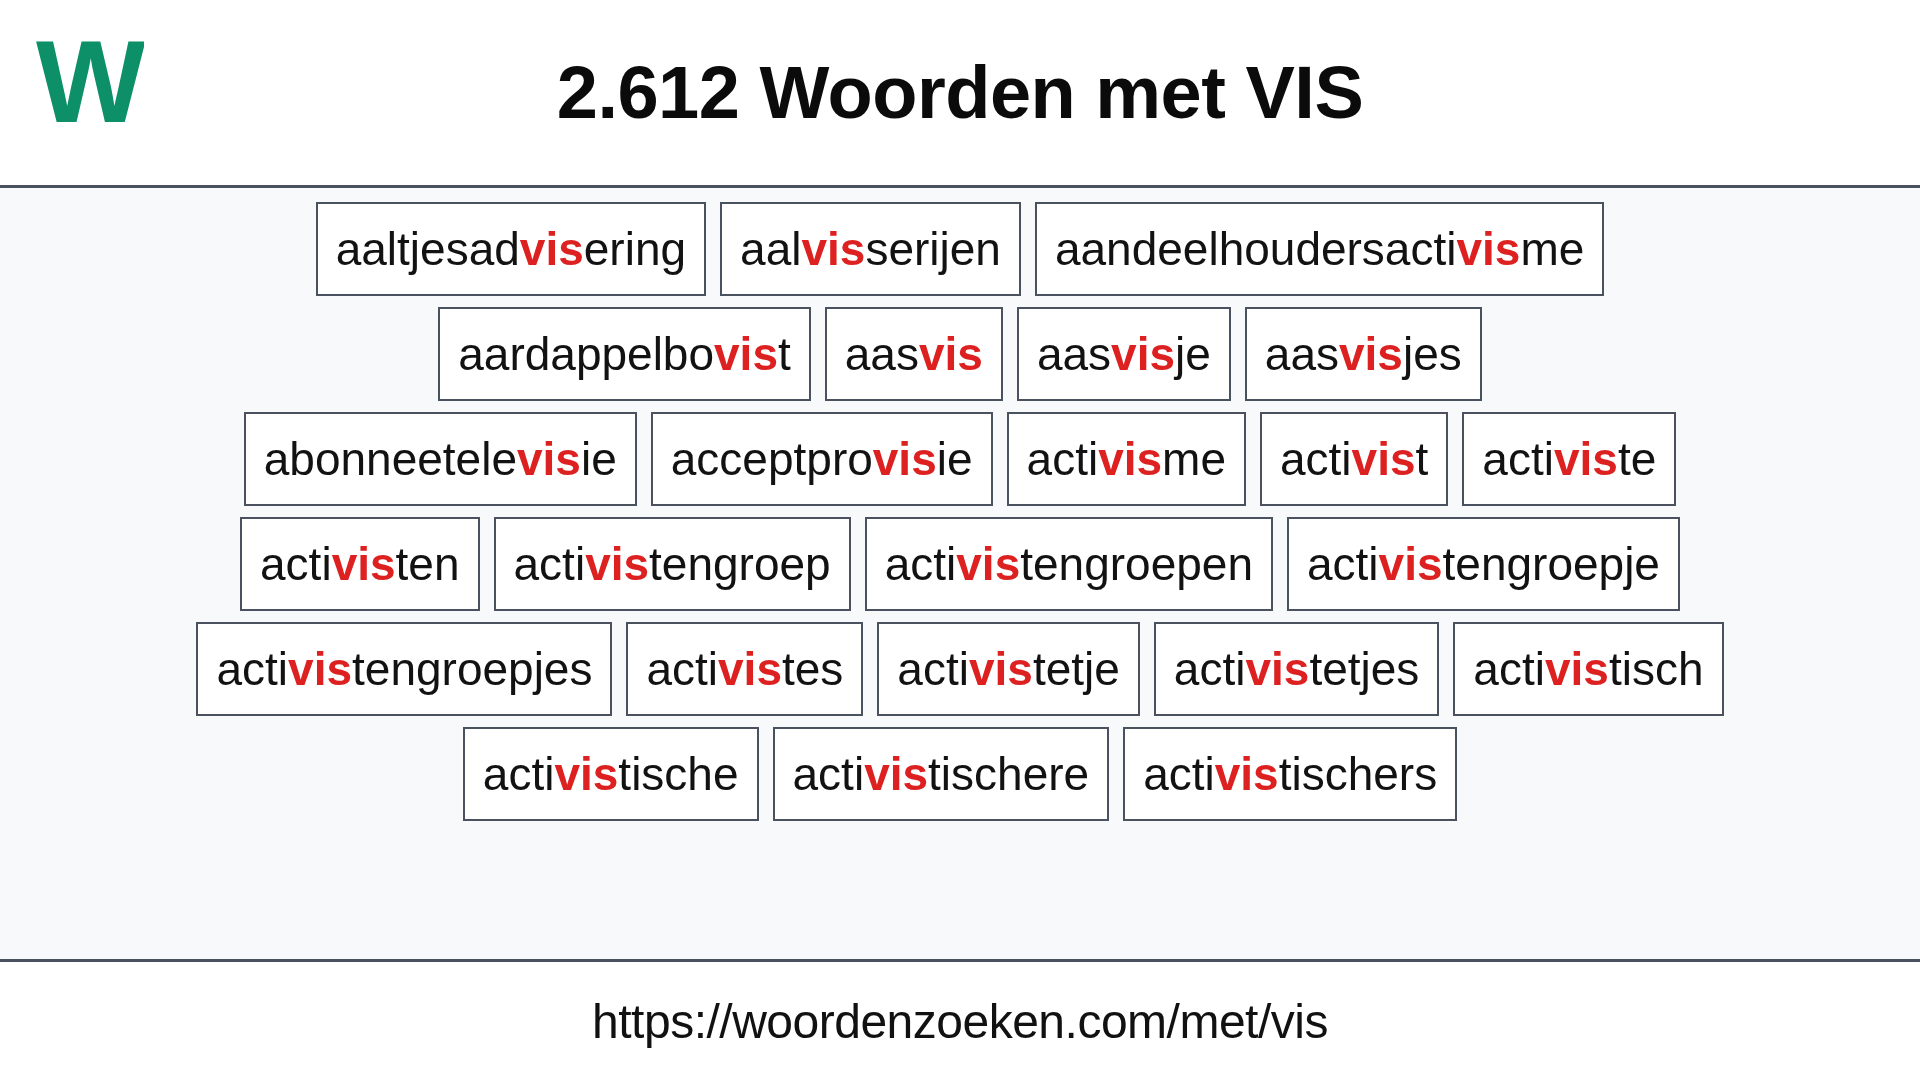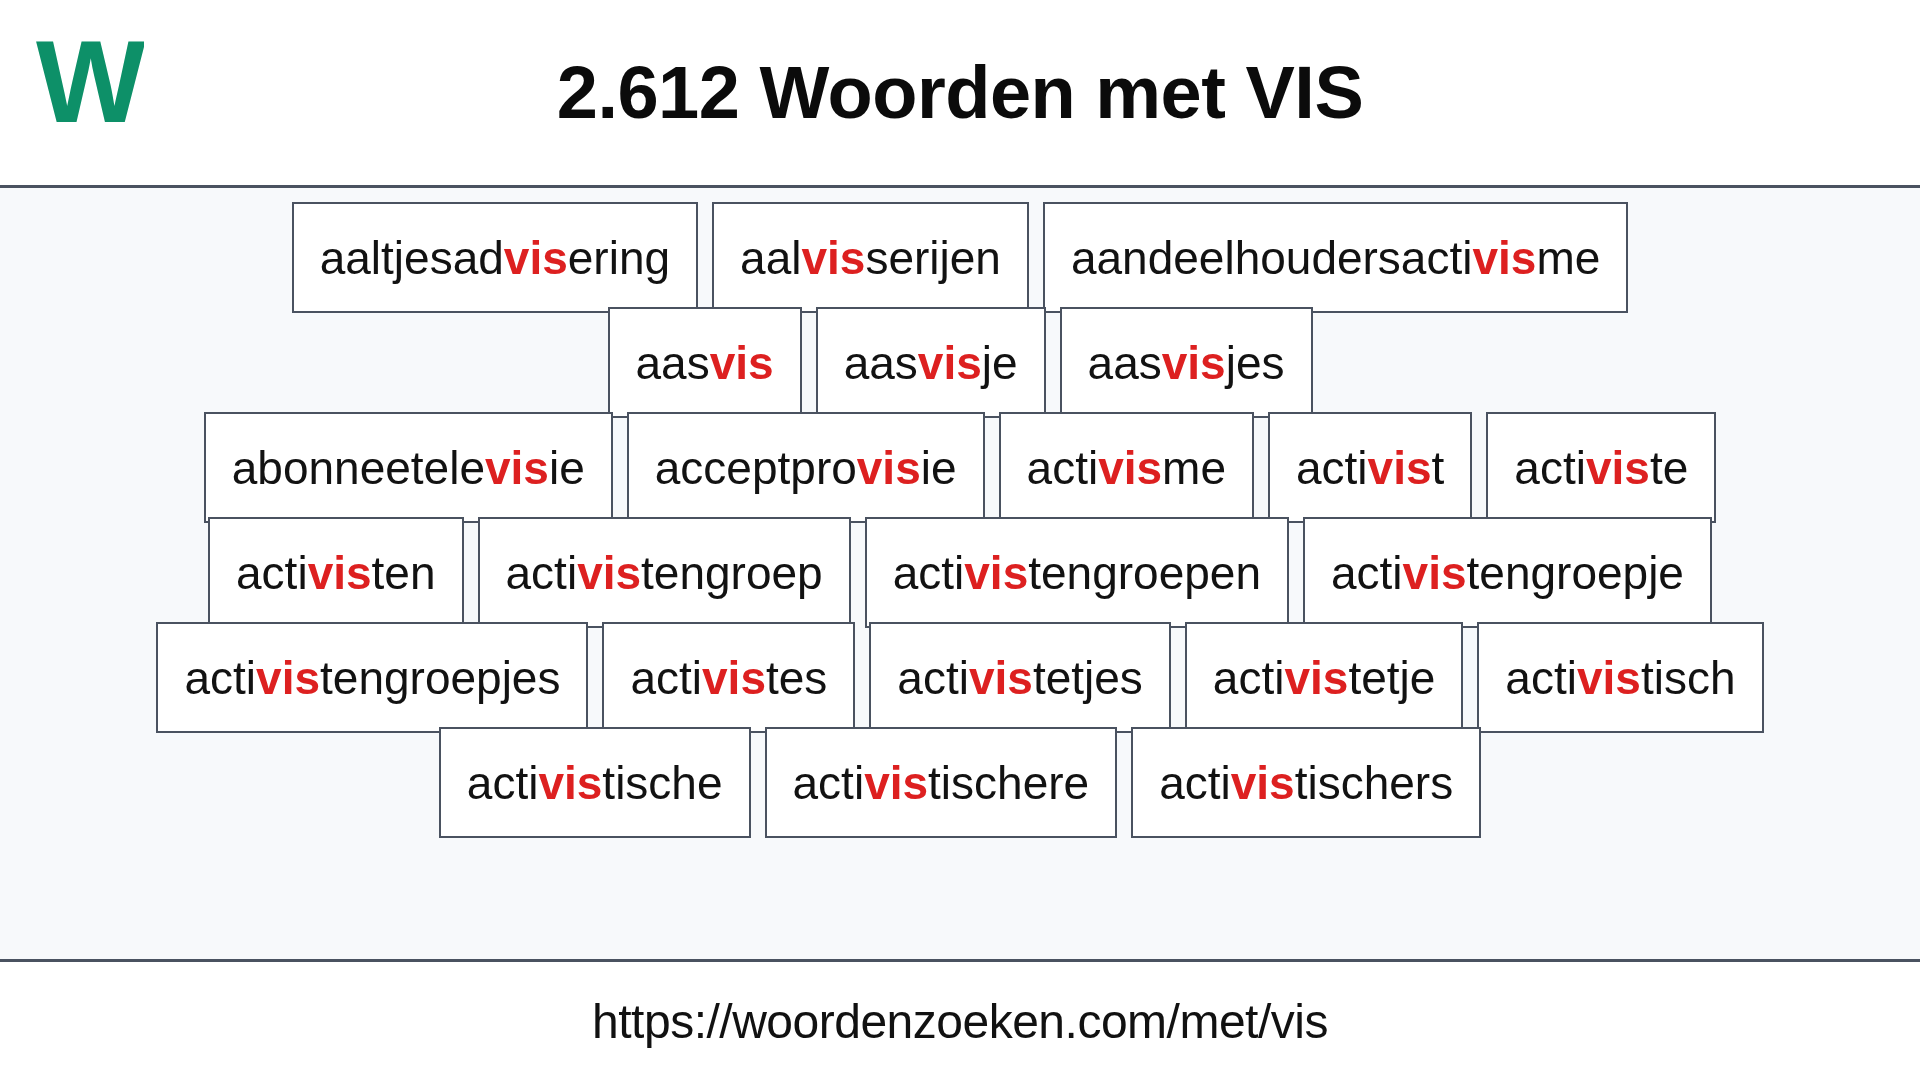--- a/index.html
+++ b/index.html
@@ -71,22 +71,22 @@
     width: 100%;
     height: 94px;
     flex: 0 0 94px;
   }
   .word-box {
     border: 2px solid #4a5260;
     background: #ffffff;
     display: flex;
     align-items: center;
     justify-content: center;
-    padding: 0 26px;
-    height: 111px;
+    padding: 0 18px;
+    height: 94px;
     white-space: nowrap;
   }
   .word-text {
     font-size: 46px;
     line-height: 1;
     color: #121212;
     font-weight: normal;
     letter-spacing: 0px;
   }
   .word-text .hl {
@@ -132,20 +132,23 @@
       <div class="word-box">
           <span class="word-text"><span>aal</span><span class="hl">vis</span><span>serijen</span></span>
         </div>
       <div class="word-box">
           <span class="word-text"><span>aandeelhoudersacti</span><span class="hl">vis</span><span>me</span></span>
         </div>
     </div>
 
     <div class="word-row">
       <div class="word-box">
+          <span class="word-text"><span>aardappelbo</span><span class="hl">vis</span><span>t</span></span>
+        </div>
+      <div class="word-box">
           <span class="word-text"><span>aas</span><span class="hl">vis</span><span></span></span>
         </div>
       <div class="word-box">
           <span class="word-text"><span>aas</span><span class="hl">vis</span><span>je</span></span>
         </div>
       <div class="word-box">
           <span class="word-text"><span>aas</span><span class="hl">vis</span><span>jes</span></span>
         </div>
     </div>
 
@@ -183,24 +186,24 @@
     </div>
 
     <div class="word-row">
       <div class="word-box">
           <span class="word-text"><span>acti</span><span class="hl">vis</span><span>tengroepjes</span></span>
         </div>
       <div class="word-box">
           <span class="word-text"><span>acti</span><span class="hl">vis</span><span>tes</span></span>
         </div>
       <div class="word-box">
+          <span class="word-text"><span>acti</span><span class="hl">vis</span><span>tetje</span></span>
+        </div>
+      <div class="word-box">
           <span class="word-text"><span>acti</span><span class="hl">vis</span><span>tetjes</span></span>
-        </div>
-      <div class="word-box">
-          <span class="word-text"><span>acti</span><span class="hl">vis</span><span>tetje</span></span>
         </div>
       <div class="word-box">
           <span class="word-text"><span>acti</span><span class="hl">vis</span><span>tisch</span></span>
         </div>
     </div>
 
     <div class="word-row">
       <div class="word-box">
           <span class="word-text"><span>acti</span><span class="hl">vis</span><span>tische</span></span>
         </div>

